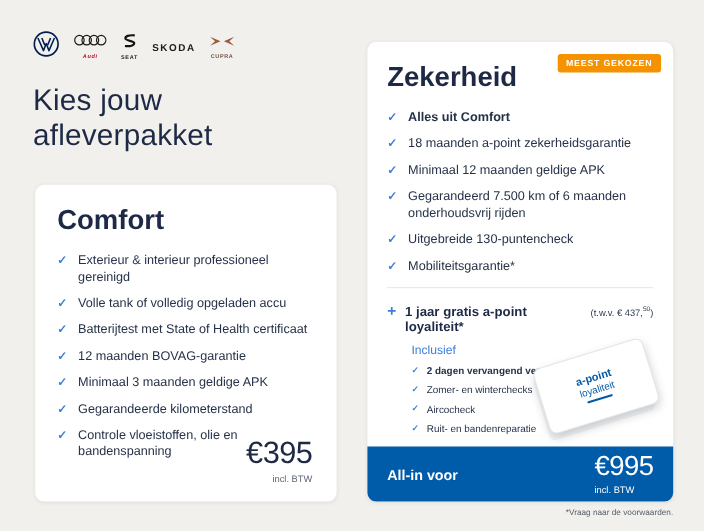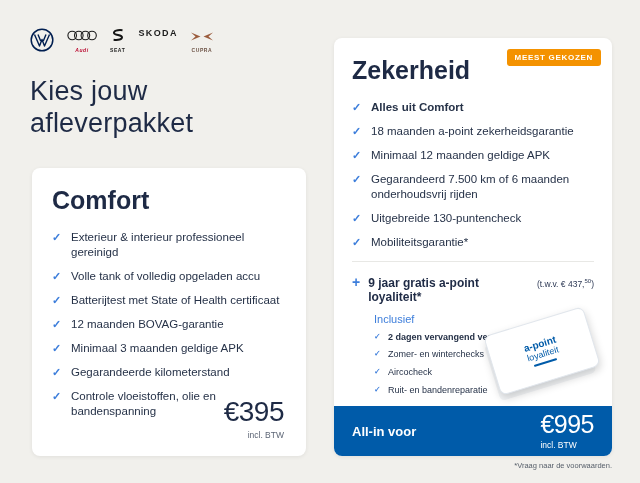--- a/index.html
+++ b/index.html
@@ -6,21 +6,21 @@
   html,body { width:640px; height:483px; }
   body {
     font-family:"Liberation Sans", sans-serif;
     background:var(--background,#f1f0ec);
     overflow:hidden;
     position:relative;
   }
   .canvas { position:relative; width:640px; height:483px; }
 
   
-  .brands { position:absolute; left:30px; top:28px; display:flex; gap:13px; align-items:flex-start; }
+  .brands { position:absolute; left:30px; top:28px; display:flex; gap:13px; align-items:center; }
   .brand { display:flex; flex-direction:column; align-items:center; gap:1px; }
   .brand-word { font-size:5px; font-weight:bold; letter-spacing:.6px; color:#1c1c1c; }
   .brand-word.audi { color:#bb0a30; font-style:italic; text-transform:none; }
   .brand-word.skoda-big { font-size:9px; letter-spacing:1.4px; }
   .brand-word.cupra { color:#6d5346; }
 
   
   .page-title {
     position:absolute; left:30px; top:76px;
     font-size:27px; line-height:1.18; font-weight:400;
@@ -220,21 +220,21 @@
         <li class="check-item">
           <span class="check">✓</span>
           <span class="item-text">Mobiliteitsgarantie*</span>
         </li>
       </ul>
 
     <hr class="divider">
 
     <div class="loyalty-row">
       <span class="plus">+</span>
-      <span class="loyalty-title">9 jaar gratis a-point loyaliteit*</span>
+      <span class="loyalty-title">1 jaar gratis a-point loyaliteit*</span>
       <span class="loyalty-value"><span>(t.w.v. € 437,</span><sup>50</sup><span>)</span></span>
     </div>
 
     <div class="inclusief-block">
       <div class="inclusief-label">Inclusief</div>
       <ul class="mini-list">
 
           <li class="check-item">
             <span class="check">✓</span>
             <span class="item-text">2 dagen vervangend vervoer</span>

